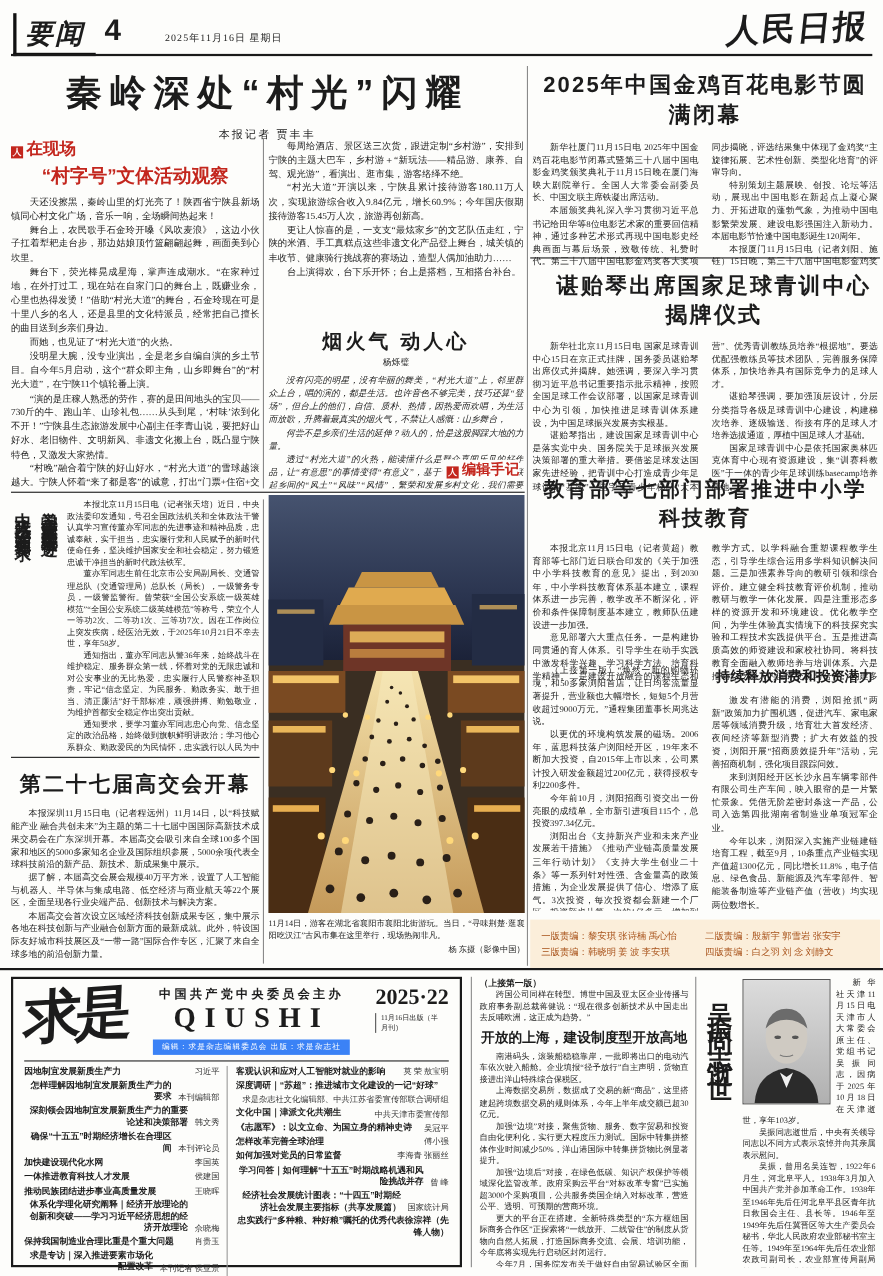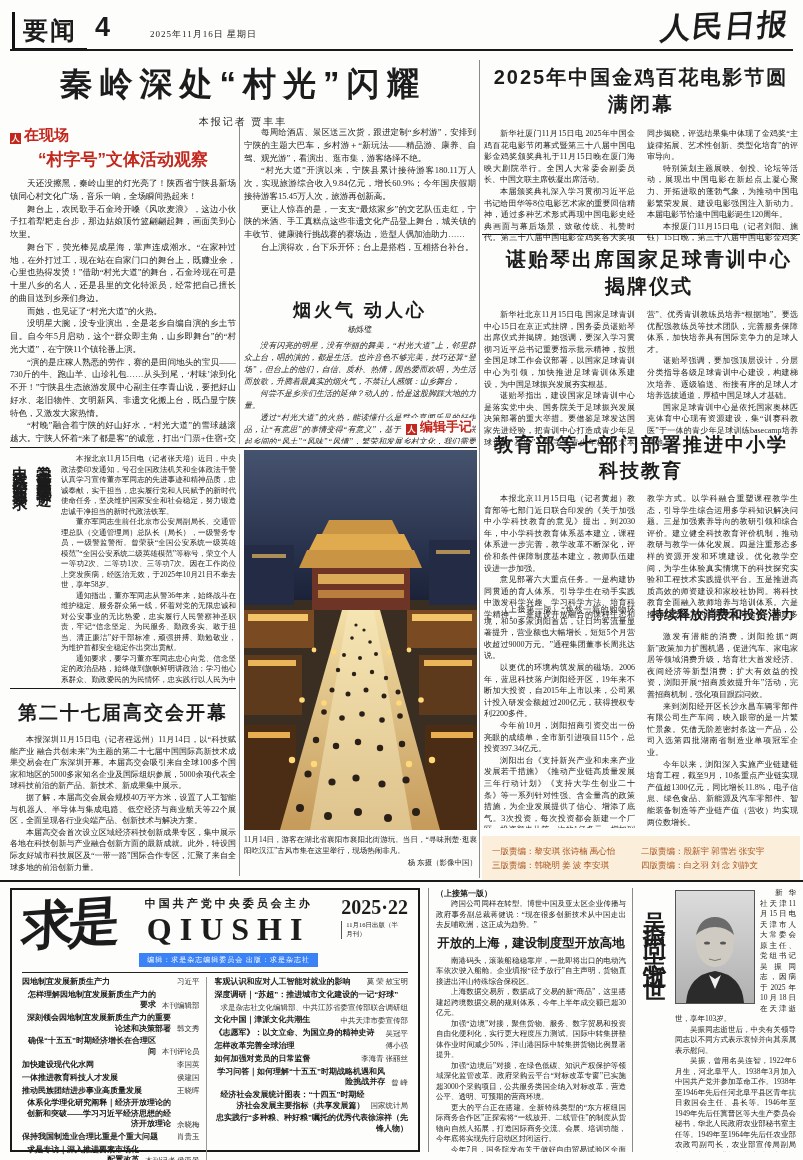--- a/index.html
+++ b/index.html
@@ -5,21 +5,21 @@
   html,body{margin:0;padding:0;background:#e8e8e4;}
   .page{position:relative;width:803px;height:1160px;background:#fdfdfb;margin:0 auto;
         font-family:"Liberation Serif","DejaVu Serif",serif;color:#1c1c1c;overflow:hidden;}
   .abs{position:absolute;}
   .hline{position:absolute;background:#1a1a1a;height:1px;}
   .vline{position:absolute;background:#8a8a8a;width:1px;}
 
   
   .mh-section{position:absolute;left:12px;top:12px;font-family:"Liberation Sans","DejaVu Sans",sans-serif;
       font-weight:bold;font-size:25px;letter-spacing:2px;border-left:3px solid #111;border-bottom:3px solid #111;
-      padding:2px 10px 1px 8px;}
+      padding:2px 10px 1px 8px;font-style:italic;}
   .mh-page{position:absolute;left:95px;top:12px;font-size:27px;font-weight:bold;font-family:"Liberation Sans",sans-serif;}
   .mh-date{position:absolute;left:150px;top:28px;font-size:9px;letter-spacing:1px;}
   .mh-logo{position:absolute;right:14px;top:6px;font-size:30px;font-weight:900;
       font-family:"Liberation Serif",serif;transform:skewX(-8deg) rotate(-2deg);letter-spacing:2px;}
 
   
   .main-title{font-family:"Liberation Sans","DejaVu Sans",sans-serif;font-weight:900;font-size:33px;
       letter-spacing:7px;text-align:center;white-space:nowrap;}
   .main-byline{text-align:center;font-size:10px;margin-top:8px;letter-spacing:2px;}
   .art-title{font-family:"Liberation Sans",sans-serif;font-weight:900;text-align:center;letter-spacing:2px;}
@@ -43,21 +43,21 @@
   .credits{background:#fbeeda;display:grid;grid-template-columns:1fr 1fr;align-content:center;
       padding:4px 10px;box-sizing:border-box;color:#a8521a;font-size:8.5px;line-height:1.7;}
 
   
   .qbox{border:2px solid #1a1a1a;box-sizing:border-box;padding:6px 10px 4px;}
   .qhead{display:flex;align-items:flex-start;}
   .qlogo{font-size:52px;font-weight:900;letter-spacing:-6px;transform:skewX(-6deg) rotate(-4deg);
       line-height:1.0;margin:2px 10px 0 0;font-family:"Liberation Serif",serif;}
   .qmid{flex:1;text-align:center;}
   .qsponsor{font-size:11px;letter-spacing:3px;font-weight:bold;}
-  .qlatin{font-family:"Liberation Serif",serif;font-weight:900;font-size:32px;letter-spacing:8px;margin-top:0px;}
+  .qlatin{font-family:"Liberation Serif",serif;font-weight:900;font-size:26px;letter-spacing:8px;margin-top:0px;}
   .qpub{display:inline-block;background:#3b82f6;color:#fff;font-size:7px;letter-spacing:1px;padding:2px 8px;margin-top:2px;}
   .qissue{text-align:right;margin-left:8px;}
   .qissue-num{font-size:20px;font-weight:900;font-family:"Liberation Serif",serif;white-space:nowrap;}
   .qissue-note{font-size:6.5px;border-left:1px solid #555;padding-left:4px;margin-top:2px;width:58px;text-align:left;}
   .qdiv{border-top:1.5px solid #222;margin:5px 0 4px;}
   .qlists{display:flex;}
   .qcol{flex:1;padding:0 6px 0 0;}
   .qcol+.qcol{border-left:1px solid #999;padding:0 0 0 8px;}
   .qitem{display:flex;justify-content:space-between;margin-bottom:2.5px;}
   .qt{font-size:8px;font-weight:bold;line-height:1.3;font-family:"Liberation Sans",sans-serif;text-align:right;}

